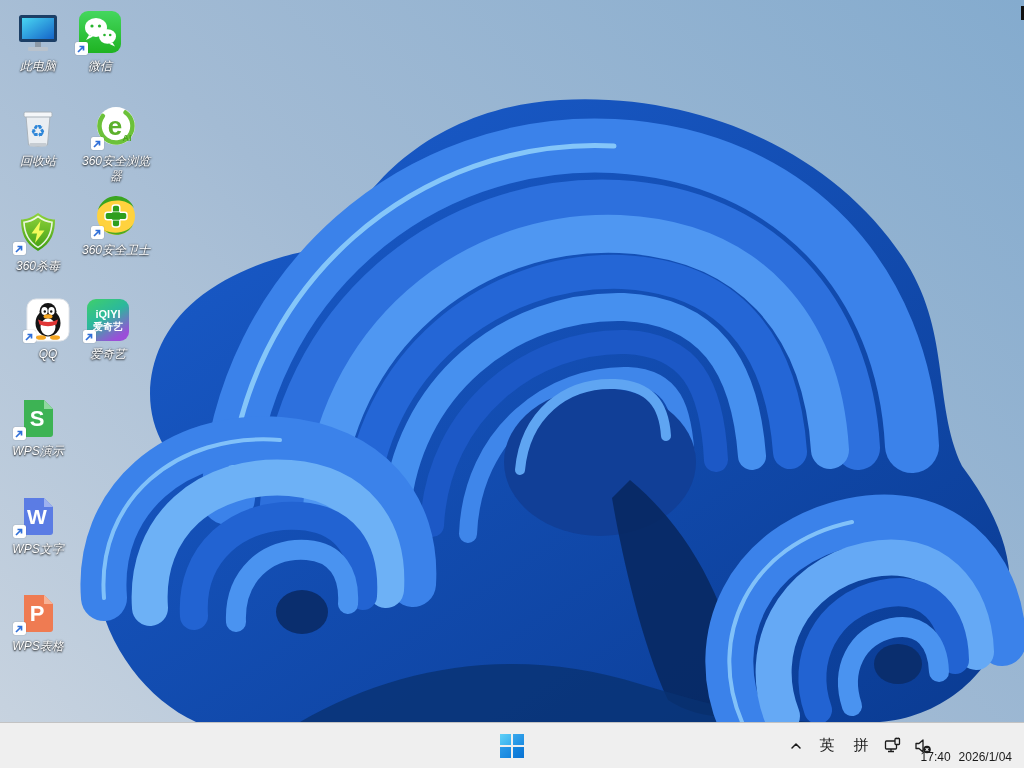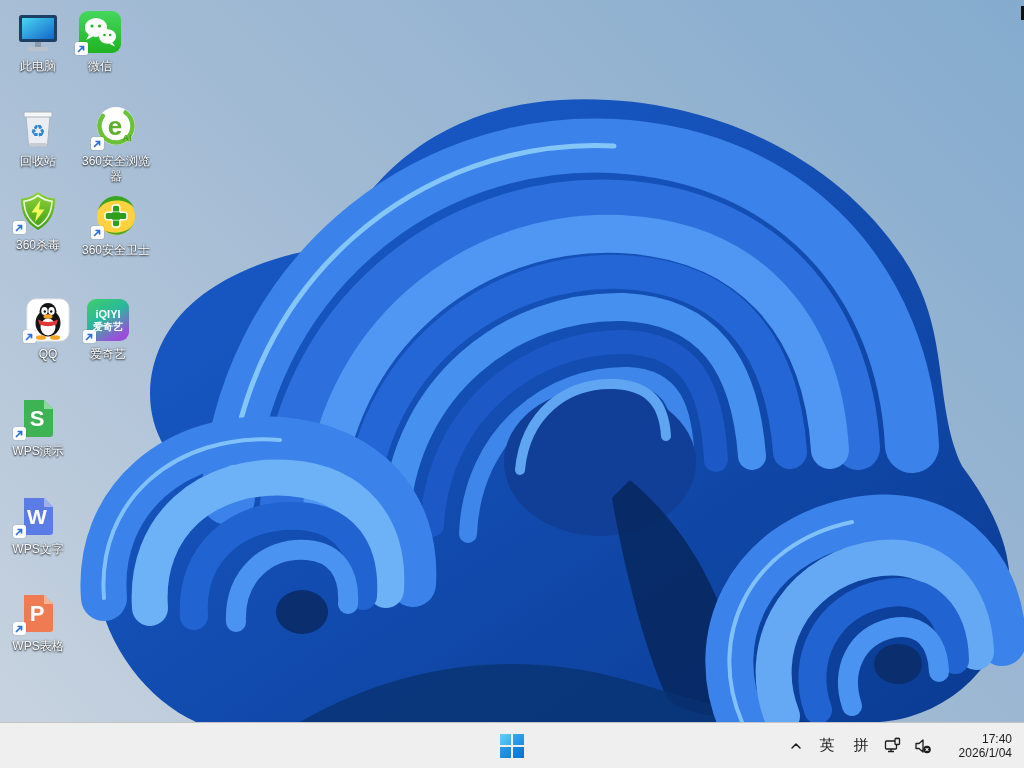--- a/index.html
+++ b/index.html
@@ -25,20 +25,21 @@
   .icon-art svg{display:block;}
   .shortcut-badge{
     position:absolute;left:-1px;bottom:1px;width:13px;height:13px;background:#ffffff;
     border-radius:2px;box-shadow:0 0 1px rgba(0,0,0,.45);display:flex;align-items:center;justify-content:center;
   }
   .icon-label{
     margin-top:3px;max-width:76px;text-align:center;
     font-size:12px;line-height:15px;color:#ffffff;
     text-shadow:0 1px 2px rgba(0,0,0,.85),0 0 2px rgba(0,0,0,.55);
     word-break:break-all;
+    font-style:italic;
   }
   svg text{font-family:"Liberation Sans","DejaVu Sans",sans-serif;}
   
   .taskbar{
     position:absolute;left:0;right:0;bottom:0;height:45px;
     background:#efefef;border-top:1px solid #c3c3c3;
   }
   .start-button{
     position:absolute;left:50%;top:50%;transform:translate(-50%,-50%);
     width:40px;height:38px;border:none;background:transparent;border-radius:5px;
@@ -55,22 +56,22 @@
     display:flex;align-items:center;
   }
   .tray-item{
     height:36px;display:flex;align-items:center;justify-content:center;
     border-radius:4px;color:#1b1b1b;
   }
   .tray-chevron{width:28px;}
   .ime{width:34px;font-size:15px;}
   .tray-icon{width:30px;}
   .clock{
-    width:74px;flex-direction:column;align-items:flex-end;justify-content:center;
-    font-size:12px;line-height:14px;color:#1b1b1b;text-align:right;padding-right:2px;
+    width:74px;flex-direction:row;align-items:flex-end;justify-content:flex-end;
+    font-size:12px;line-height:14px;color:#1b1b1b;text-align:right;padding-right:2px;gap:8px;
   }
 </style>
 </head>
 <body>
 
 <div class="wallpaper">
   <svg viewBox="0 0 1024 768">
     <defs>
       <linearGradient id="gDeep" x1="0" y1="0" x2="1" y2="1">
         <stop offset="0" stop-color="#1b5ecf"></stop>
@@ -179,21 +180,21 @@
     </svg>
     <span class="shortcut-badge">
       <svg width="9" height="9" viewBox="0 0 9 9">
           <path d="M1,8 L6,3 M2.5,2.5 H6.5 V6.5" stroke="#2f6fd8" stroke-width="1.7" fill="none"></path>
         </svg>
     </span>
   </div>
   <div class="icon-label">360安全浏览器</div>
 </div>
 
-<div class="icon-cell" style="left:0px;top:187px">
+<div class="icon-cell" style="left:0px;top:208px">
   <div class="icon-art">
     <svg width="44" height="44" viewBox="0 0 44 44">
       <defs>
           <linearGradient id="shld" x1="0" y1="0" x2="0" y2="1">
         <stop offset="0" stop-color="#8fd33c"></stop>
             <stop offset="1" stop-color="#3f9d12"></stop>
           </linearGradient>
         </defs>
       <path d="M22,3 C28,7.5 34,9.5 39,9.5 C39,22 36,33 22,41 C8,33 5,22 5,9.5 C10,9.5 16,7.5 22,3 Z" fill="url(#shld)"></path>
       <path d="M22,6.5 C27,10.2 32.5,12 36,12.2 C35.7,22 33,30.5 22,37.4 C11,30.5 8.3,22 8,12.2 C11.5,12 17,10.2 22,6.5 Z" fill="none" stroke="#ffffff" stroke-width="1.6" opacity=".85"></path>

